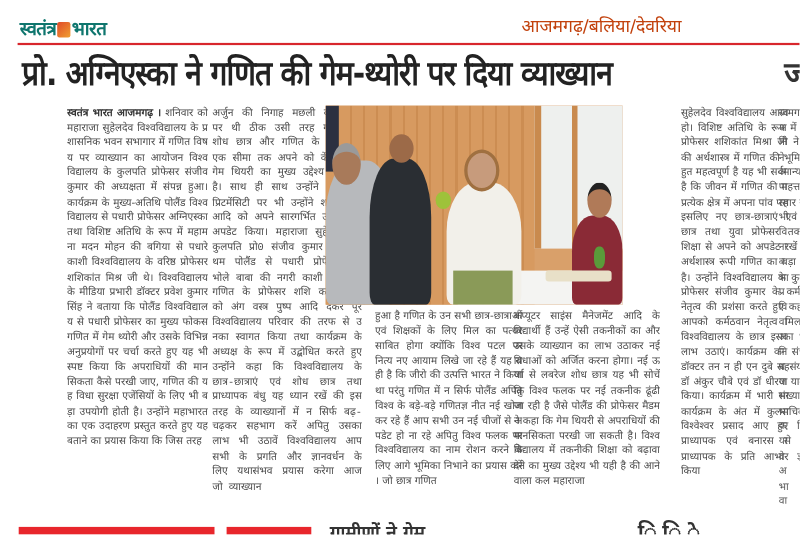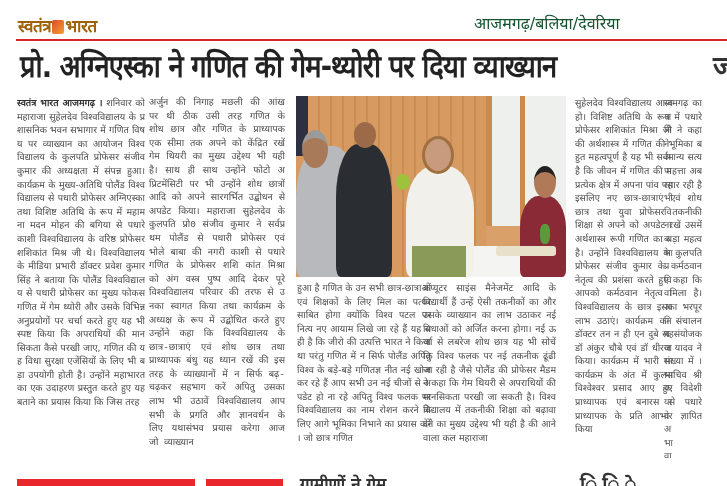--- a/index.html
+++ b/index.html
@@ -1,24 +1,24 @@
 <!DOCTYPE html>
 <html><head>
 <meta charset="utf-8">
 <style>
   html, body { margin:0; padding:0; }
   body { width:727px; height:486px; overflow:hidden; background:#ffffff; position:relative; font-family:"DejaVu Sans", sans-serif; color:#2a2a2a; }
   .masthead { position:absolute; left:0; top:0; width:727px; height:40px; }
-  .logo { position:absolute; left:18px; top:14px; font-size:17px; font-weight:bold; color:#a16207; letter-spacing:-0.5px; white-space:nowrap; }
+  .logo { position:absolute; left:18px; top:14px; font-size:17px; font-weight:bold; color:#0f766e; letter-spacing:-0.5px; white-space:nowrap; }
   .logo .mark { display:inline-block; width:12px; height:14px; background:linear-gradient(135deg,#e04a2a,#f0a030); vertical-align:-2px; margin:0 1px; border-radius:2px; }
-  .edition { position:absolute; left:474px; top:12px; font-size:16px; color:#14532d; white-space:nowrap; }
+  .edition { position:absolute; left:474px; top:12px; font-size:16px; color:#c2410c; white-space:nowrap; }
   .rule-red { position:absolute; left:16px; top:39px; width:711px; height:2px; background:#d8262c; }
   .headline { position:absolute; left:20px; top:44px; font-size:31px; font-weight:bold; color:#222; white-space:nowrap; letter-spacing:-1px; transform:scaleX(0.88); transform-origin:left top; }
   .next-head { position:absolute; left:713px; top:46px; font-size:28px; font-weight:bold; color:#333; }
-  .col { position:absolute; font-size:9.4px; line-height:13.6px; color:#4a4a4a; text-align:justify; overflow:hidden; word-break:break-all; }
+  .col { position:absolute; font-size:9.4px; line-height:13.6px; color:#4a4a4a; text-align:justify; overflow:hidden; word-break:break-all;margin-left:44px; }
   .col1 { left:17px; top:96px; width:128px; height:362px; }
   .col2 { left:149px; top:96px; width:136px; height:362px;font-family:Liberation Mono, monospace; }
   .col3 { left:297px; top:281px; width:134px; height:180px; }
   .col4 { left:423px; top:281px; width:133px; height:180px; }
   .col5 { left:575px; top:96px; width:127px; height:362px; }
   .col6 { left:664px; top:96px; width:22px; height:362px; color:#555; }
   .dateline { font-weight:bold; color:#333; }
   .photo { position:absolute; left:296px; top:96px; width:270px; height:181px; overflow:hidden; background:#d9a06a; }
   .photo .wall { position:absolute; left:0; top:0; width:190px; height:181px; background:repeating-linear-gradient(90deg,#d79a60 0 10px,#cc8d52 10px 12px); }
   .photo .window { position:absolute; left:190px; top:0; width:80px; height:130px; background:#eef0ee; border-left:6px solid #c98a4e; }

